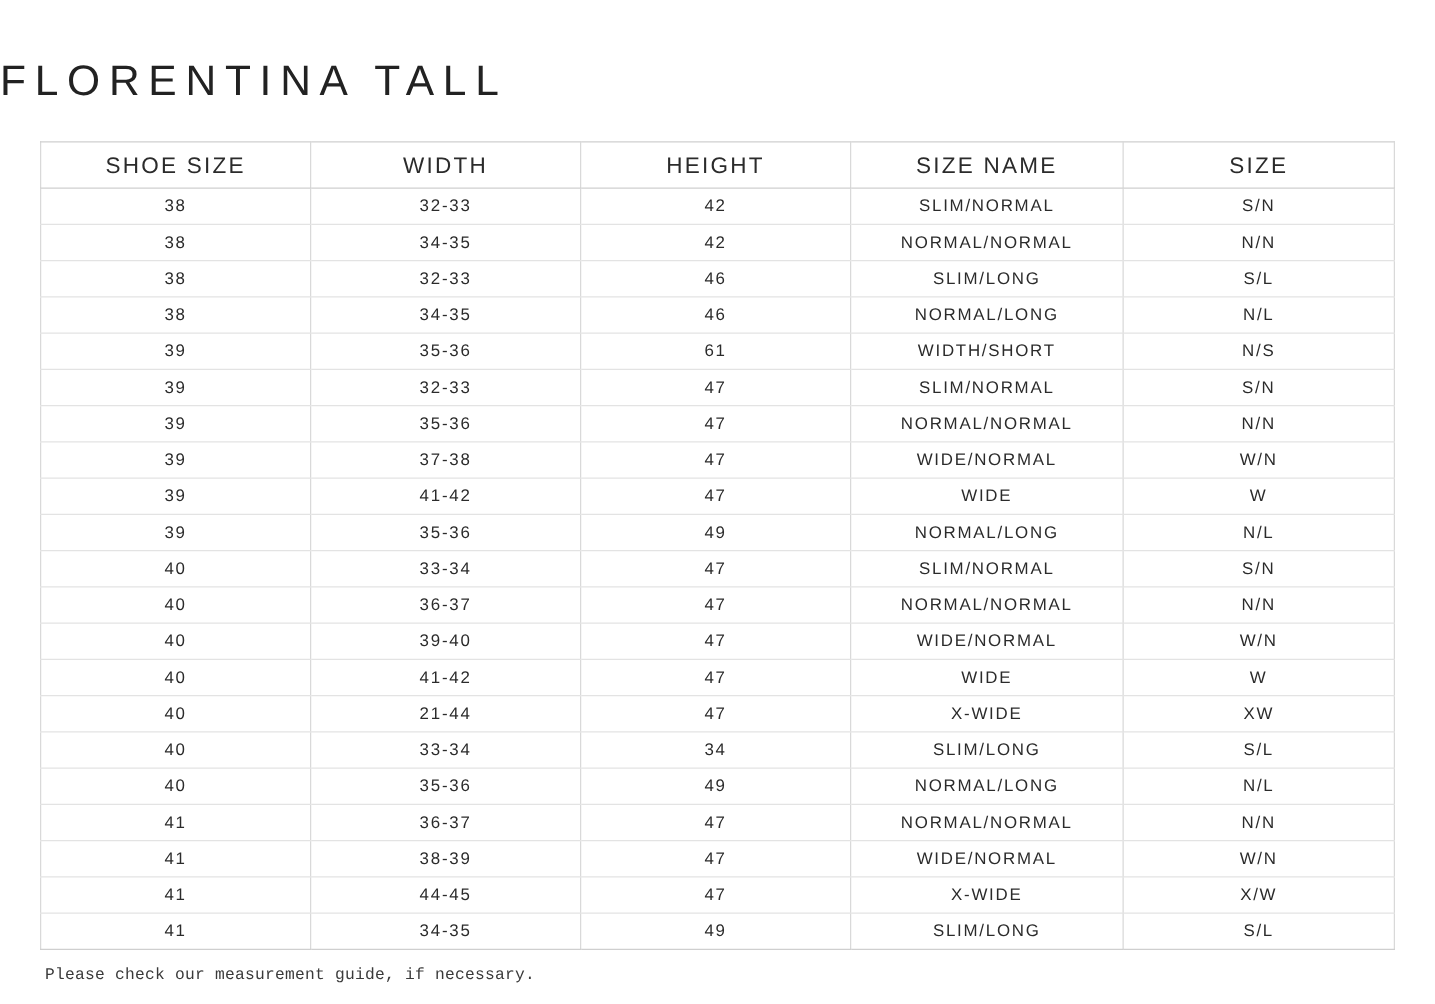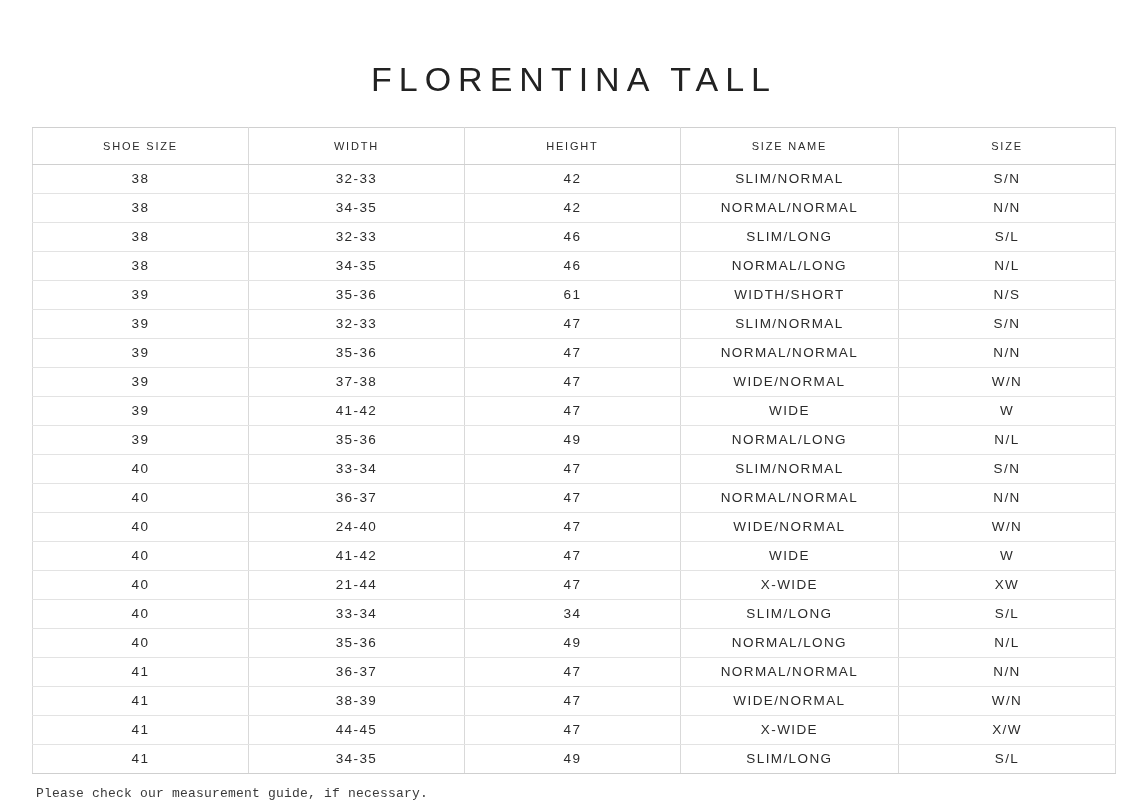--- a/index.html
+++ b/index.html
@@ -14,27 +14,26 @@
     color: #2b2b2b;
     overflow: hidden;
   }
   .page {
     width: 1148px;
     height: 803px;
     position: relative;
     box-sizing: border-box;
   }
   .title {
-    text-align: center;
     font-size: 34px;
     letter-spacing: 7px;
     font-weight: 400;
     color: #222222;
     margin: 0;
-    padding-top: 60px;
+    padding-top: 46px;
     padding-bottom: 28px;
   }
   .table-wrap {
     margin: 0 32px;
   }
   table.size-table {
     width: 1084px;
     border-collapse: collapse;
     table-layout: fixed;
     font-size: 13.5px;
@@ -51,21 +50,21 @@
     padding: 0;
     height: 28px;
     line-height: 28px;
     white-space: nowrap;
   }
   table.size-table thead th {
     border-top: 1px solid #d0d0d0;
     border-bottom: 1px solid #d0d0d0;
     height: 36px;
     line-height: 36px;
-    font-size: 11px;
+    font-size: 18px;
     letter-spacing: 1.8px;
     color: #2b2b2b;
   }
   table.size-table tbody tr.group-start td {
     border-top: 1px solid #cfcfcf;
   }
   table.size-table tbody tr:last-child td {
     border-bottom: 1px solid #cfcfcf;
   }
   col.c1 { width: 207px; }
@@ -186,21 +185,21 @@
           </tr>
           <tr>
             <td>40</td>
             <td>36-37</td>
             <td>47</td>
             <td>NORMAL/NORMAL</td>
             <td>N/N</td>
           </tr>
           <tr>
             <td>40</td>
-            <td>24-40</td>
+            <td>39-40</td>
             <td>47</td>
             <td>WIDE/NORMAL</td>
             <td>W/N</td>
           </tr>
           <tr>
             <td>40</td>
             <td>41-42</td>
             <td>47</td>
             <td>WIDE</td>
             <td>W</td>

